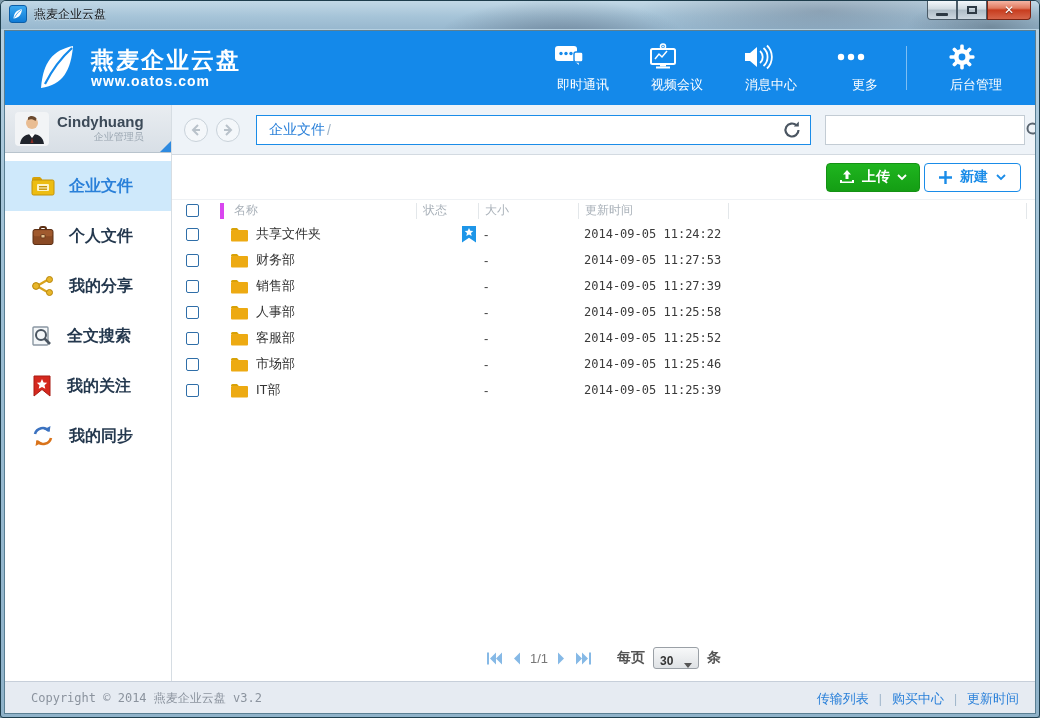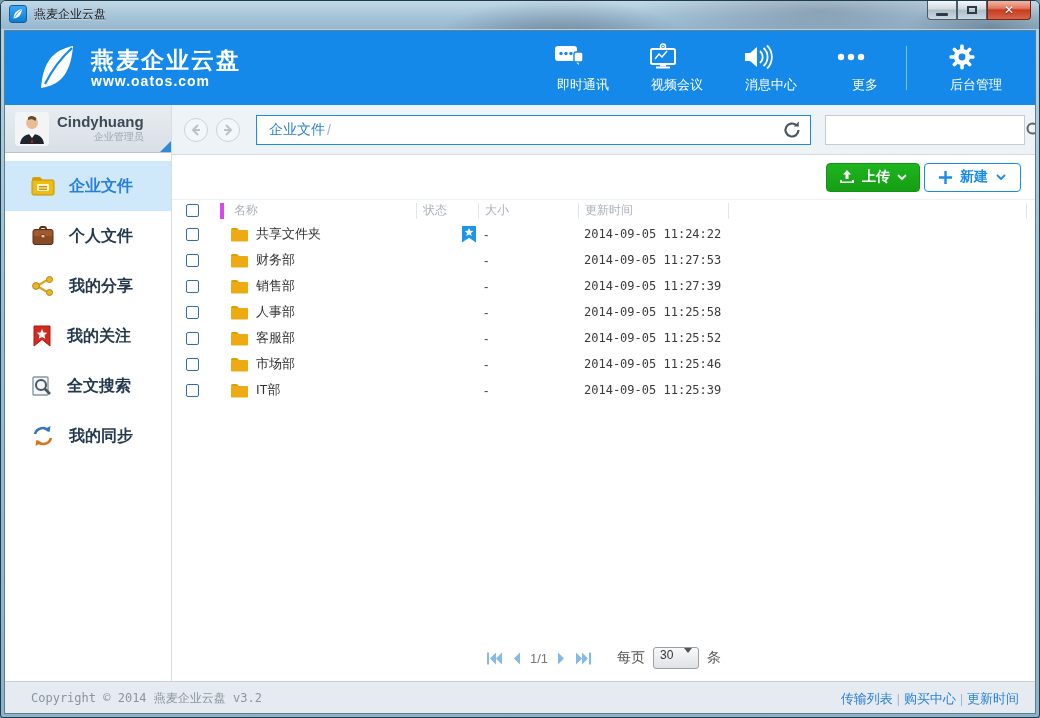--- a/index.html
+++ b/index.html
@@ -116,33 +116,33 @@
   .checkbox { width:13px; height:13px; border:1px solid #2f6ea8; border-radius:2px; background:#fff; cursor:pointer; }
   .name-lbl { cursor:pointer; }
   .badge { width:14px; height:17px; background:#1e96e8;
     clip-path:polygon(0 0,100% 0,100% 100%,50% 72%,0 100%); display:flex; justify-content:center; }
 
   
   .pager { position:absolute; left:0; right:0; bottom:12px; display:flex; align-items:center;
     justify-content:center; gap:9px; font-size:13px; color:#666; }
   .pg-btn { display:flex; align-items:center; cursor:pointer; }
   .pg-num { color:#777; font-family:Liberation Sans, sans-serif; font-size:13px; }
-  .per-page { display:flex; align-items:center; gap:8px; margin-left:16px; font-size:14px; color:#555; }
+  .per-page { display:flex; align-items:center; gap:8px; margin-left:16px; font-size:14px; color:#555;font-weight:bold; }
   .pp-select { width:46px; height:22px; border:1px solid #9aa0a6; border-radius:3px;
-    background:linear-gradient(180deg,#f7f8f9,#dfe2e5); display:flex; align-items:flex-start;
+    background:linear-gradient(180deg,#f7f8f9,#dfe2e5); display:flex; align-items:flex-end;
     justify-content:space-between; padding:0 6px; cursor:pointer; }
   .pp-select .val { font-size:12px; color:#333; }
   .pp-caret { width:0; height:0; border-left:4px solid transparent; border-right:4px solid transparent;
     border-top:5px solid #555; }
 
   
   .appfooter { height:34px; background:#e6ebf2; border-top:1px solid #c7cfda;
     display:flex; align-items:center; justify-content:space-between; padding:0 16px 0 26px; }
   .copyright { font-family:"DejaVu Sans Mono","Liberation Mono",monospace; font-size:12px; color:#8b939e; }
-  .flinks { display:flex; align-items:center; gap:4px; font-size:13px;justify-content:center; }
+  .flinks { display:flex; align-items:center; gap:10px; font-size:13px;justify-content:center; }
   .flink { color:#2a80d9; cursor:pointer; }
   .fsep { color:#9db4ca; font-size:12px; }
 
   svg { display:block; }
 </style>
 </head>
 <body>
 
 <div class="frame">
 
@@ -302,35 +302,35 @@
                   <circle cx="5" cy="10" r="3.4" fill="#e8b62a" stroke="#b8860b" stroke-width="1"></circle>
                   <circle cx="18.5" cy="3.5" r="3" fill="#e8b62a" stroke="#b8860b" stroke-width="1"></circle>
                   <circle cx="18.5" cy="16.5" r="3" fill="#e8b62a" stroke="#b8860b" stroke-width="1"></circle>
                 </svg>
             </span>
             <span class="lbl">我的分享</span>
           </div>
           <div class="side-item">
             <span>
               <svg width="22" height="22" viewBox="0 0 22 22">
-                  <path d="M3 1h16v20l-8-6.5L3 21z" fill="#d5281e" stroke="#a81b12" stroke-width="1"></path>
-                  <path d="M11 4l1.6 3.4 3.6.4-2.7 2.4.8 3.6L11 12l-3.3 1.8.8-3.6L5.8 7.8l3.6-.4z" fill="#fff"></path>
-                </svg>
-            </span>
-            <span class="lbl">我的关注</span>
-          </div>
-          <div class="side-item">
-            <span>
-              <svg width="22" height="22" viewBox="0 0 22 22">
                   <rect x="2" y="2" width="15" height="18" rx="1" fill="#f4f7f9" stroke="#8a97a2" stroke-width="1.4"></rect>
                   <circle cx="10" cy="10" r="5" fill="none" stroke="#4a5561" stroke-width="2"></circle>
                   <path d="M13.5 13.5L19 19" stroke="#4a5561" stroke-width="2.6"></path>
                 </svg>
             </span>
             <span class="lbl">全文搜索</span>
+          </div>
+          <div class="side-item">
+            <span>
+              <svg width="22" height="22" viewBox="0 0 22 22">
+                  <path d="M3 1h16v20l-8-6.5L3 21z" fill="#d5281e" stroke="#a81b12" stroke-width="1"></path>
+                  <path d="M11 4l1.6 3.4 3.6.4-2.7 2.4.8 3.6L11 12l-3.3 1.8.8-3.6L5.8 7.8l3.6-.4z" fill="#fff"></path>
+                </svg>
+            </span>
+            <span class="lbl">我的关注</span>
           </div>
           <div class="side-item">
             <span>
               <svg width="24" height="22" viewBox="0 0 24 22">
                   <path d="M4 9a8 8 0 0114-3" fill="none" stroke="#3b72c0" stroke-width="2.6"></path>
                   <path d="M19.5 1l-1 6-5.5-2.5z" fill="#3b72c0"></path>
                   <path d="M20 13a8 8 0 01-14 3" fill="none" stroke="#d9731a" stroke-width="2.6"></path>
                   <path d="M4.5 21l1-6 5.5 2.5z" fill="#d9731a"></path>
                 </svg>
             </span>

